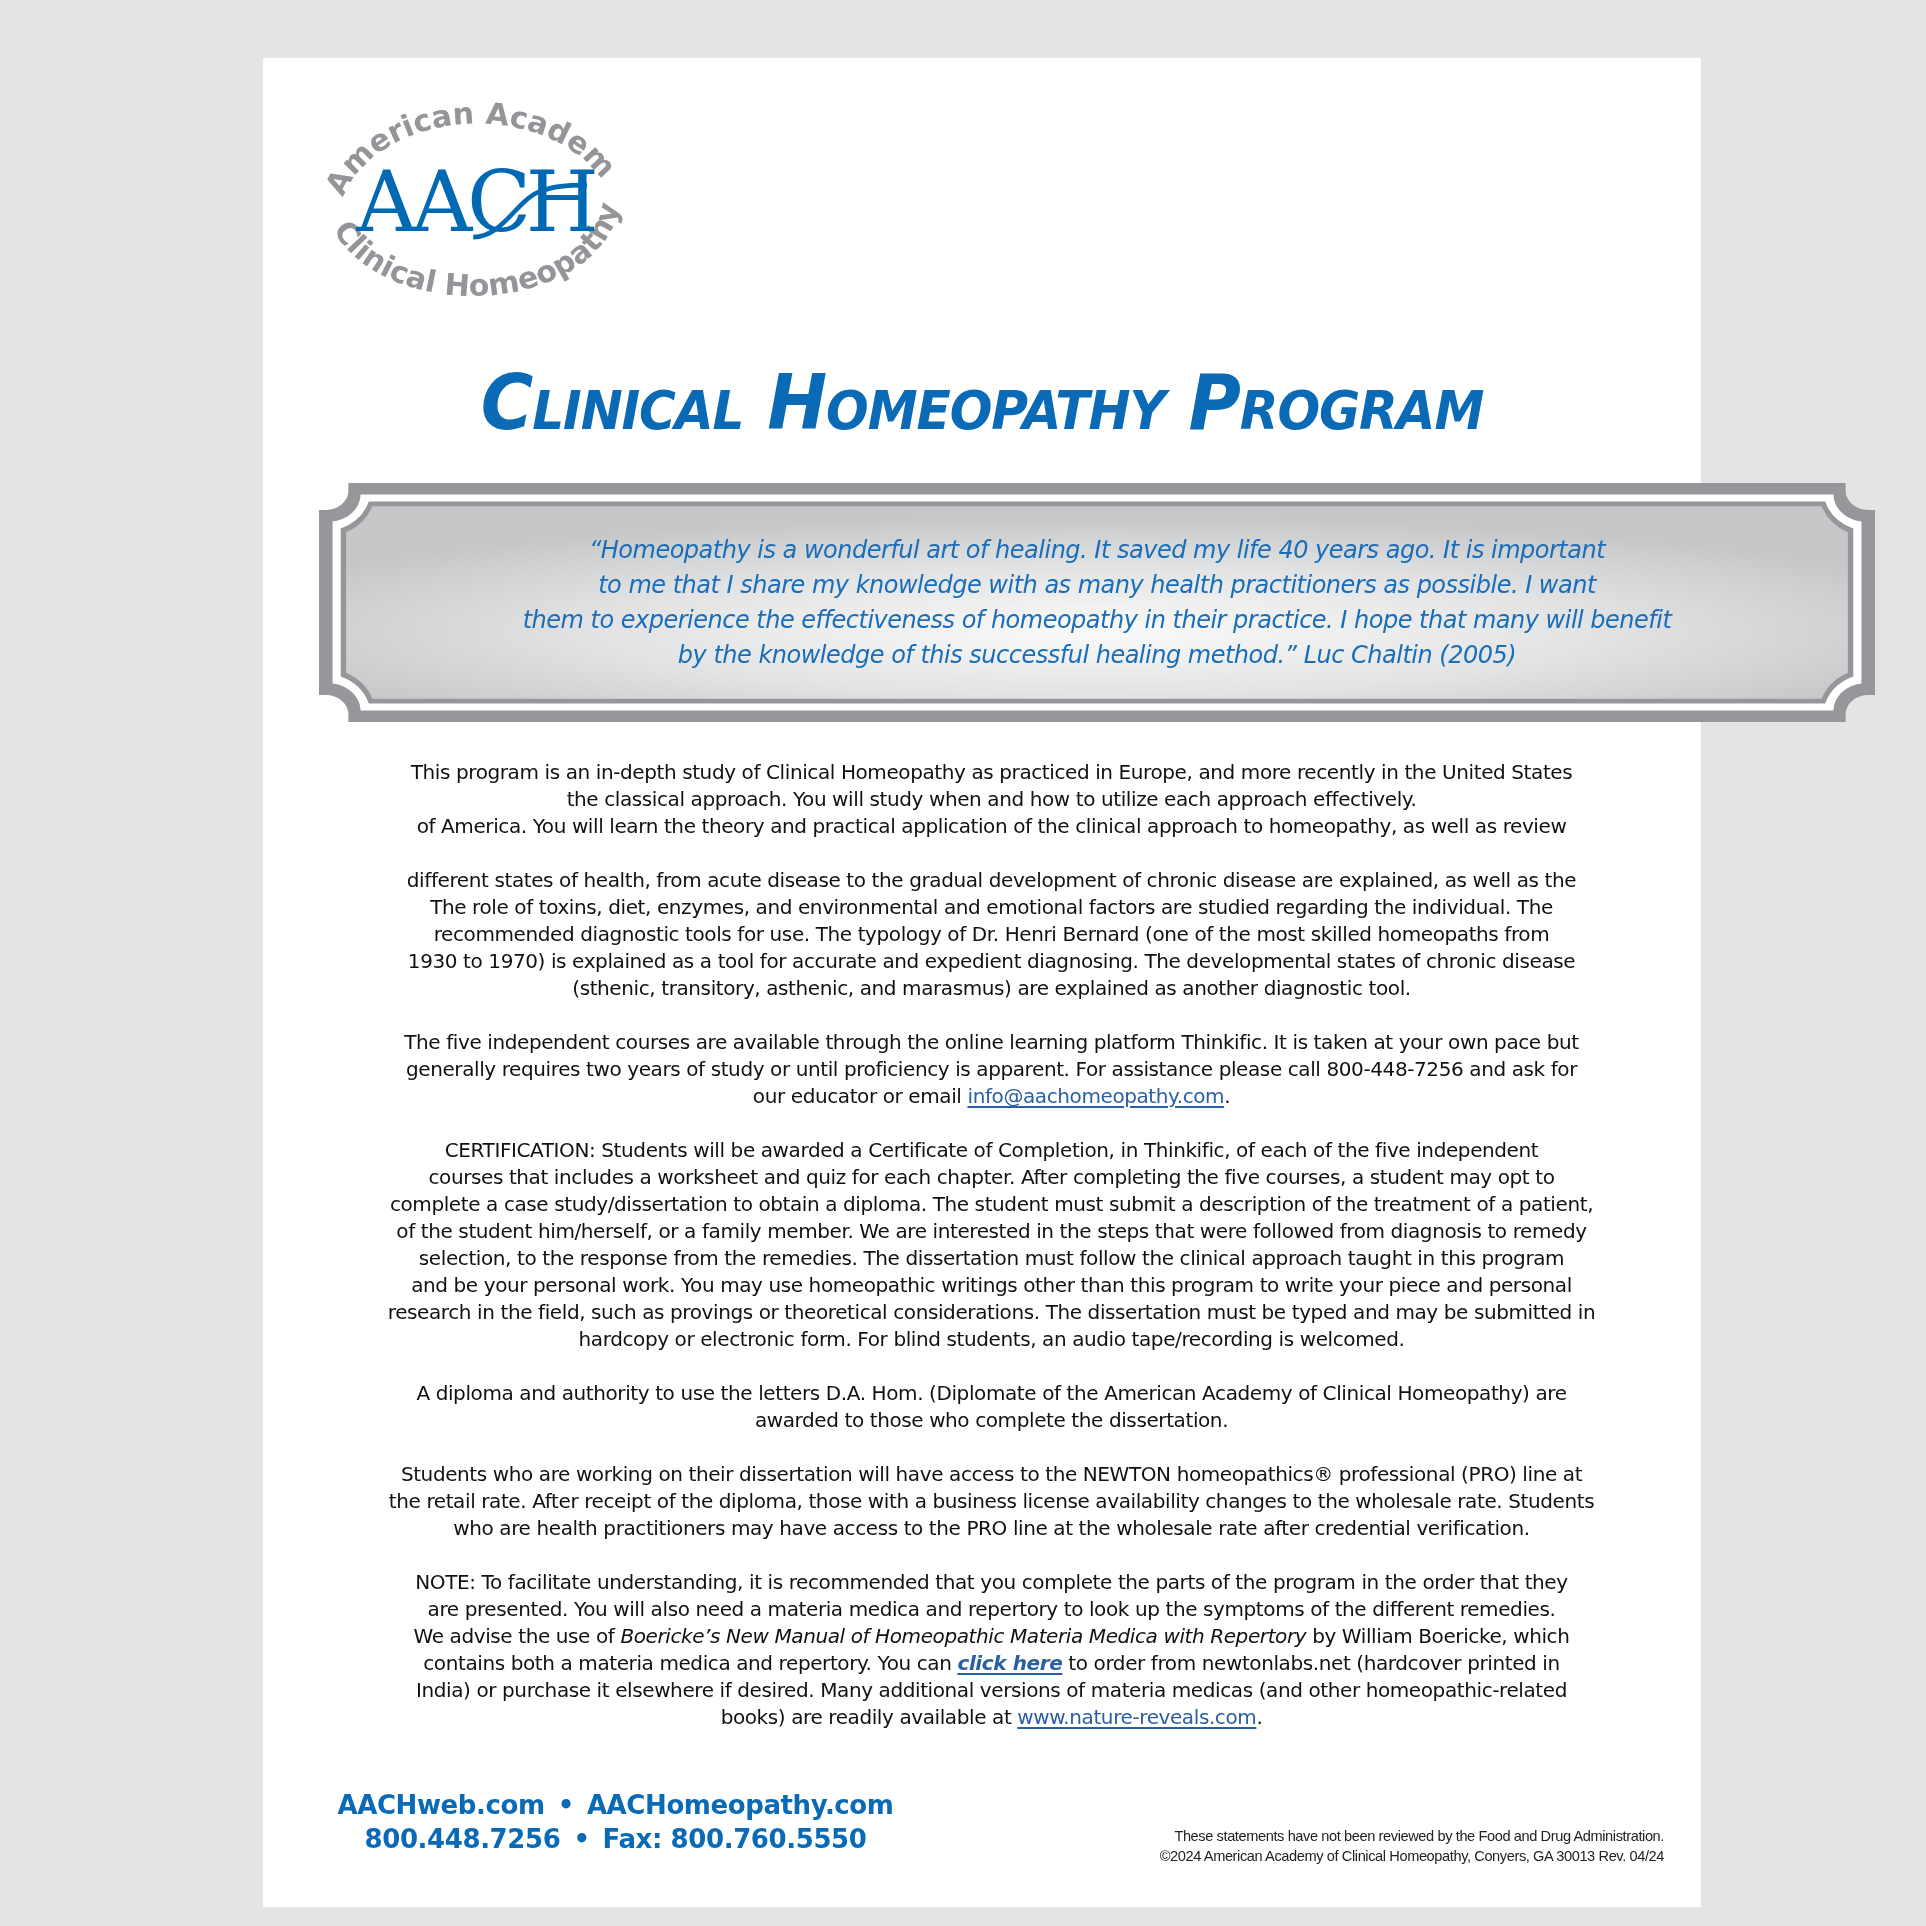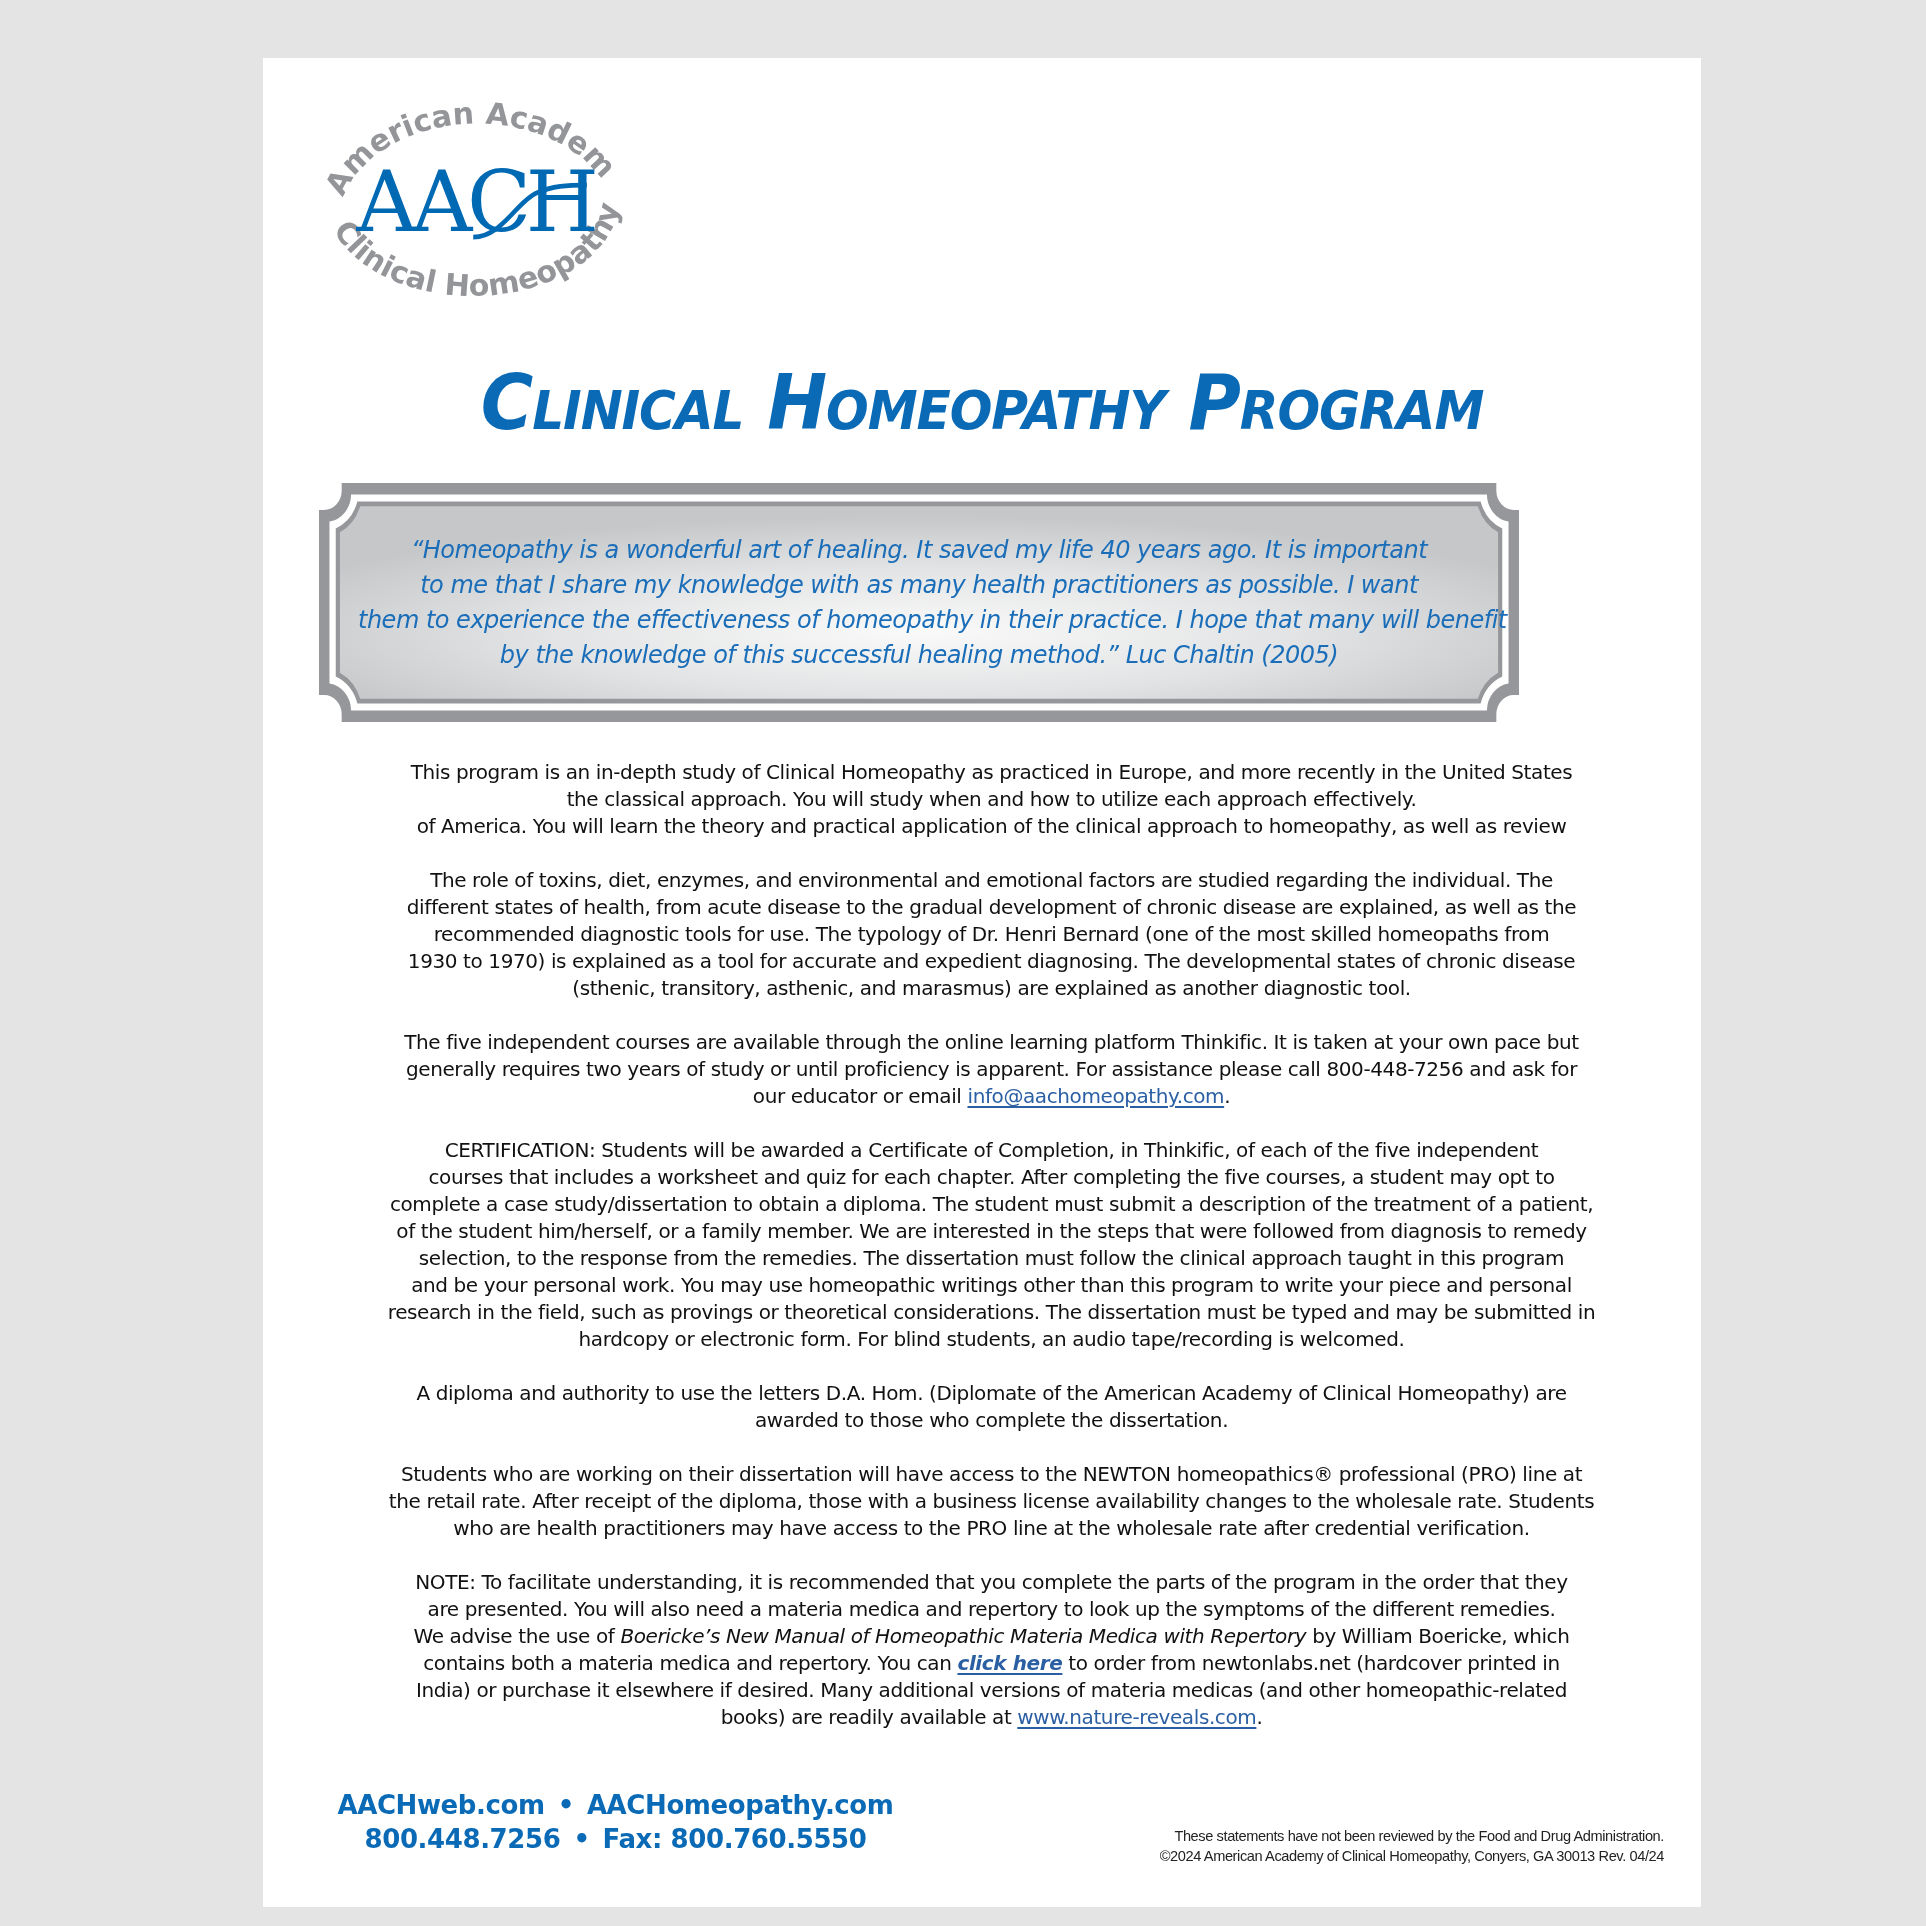--- a/index.html
+++ b/index.html
@@ -63,21 +63,21 @@
       color: #0A6AB6;
       letter-spacing: -1.2px;
       white-space: nowrap;
       transform: scaleX(0.93);
     }
 
     
     .quote-frame {
       position: absolute;
       left: 56px; top: 425px;
-      width: 1180px; height: 239px; padding-left: 20px;
+      width: 1556px; height: 239px;
     }
     .quote-frame svg { position: absolute; inset: 0; width: 100%; height: 100%; }
     .quote-text {
       position: absolute;
       left: 39px; right: 39px; top: 0; bottom: 0;
       display: flex; flex-direction: column; justify-content: center;
       text-align: center;
       font-family: "DejaVu Sans", sans-serif;
       font-style: italic;
       font-size: 24px;
@@ -196,22 +196,22 @@
     </div>
   </div>
 
   <div class="body-text">
     <p>
       <span class="line">This program is an in-depth study of Clinical Homeopathy as practiced in Europe, and more recently in the United States</span>
       <span class="line">the classical approach. You will study when and how to utilize each approach effectively.</span>
       <span class="line">of America. You will learn the theory and practical application of the clinical approach to homeopathy, as well as review</span>
     </p>
     <p>
+      <span class="line">different states of health, from acute disease to the gradual development of chronic disease are explained, as well as the</span>
       <span class="line">The role of toxins, diet, enzymes, and environmental and emotional factors are studied regarding the individual. The</span>
-      <span class="line">different states of health, from acute disease to the gradual development of chronic disease are explained, as well as the</span>
       <span class="line">recommended diagnostic tools for use. The typology of Dr. Henri Bernard (one of the most skilled homeopaths from</span>
       <span class="line">1930 to 1970) is explained as a tool for accurate and expedient diagnosing. The developmental states of chronic disease</span>
       <span class="line">(sthenic, transitory, asthenic, and marasmus) are explained as another diagnostic tool.</span>
     </p>
     <p>
       <span class="line">The five independent courses are available through the online learning platform Thinkific. It is taken at your own pace but</span>
       <span class="line">generally requires two years of study or until proficiency is apparent. For assistance please call 800-448-7256 and ask for</span>
       <span class="line"><span>our educator or email </span><a class="link">info@aachomeopathy.com</a><span>.</span></span>
     </p>
     <p>

